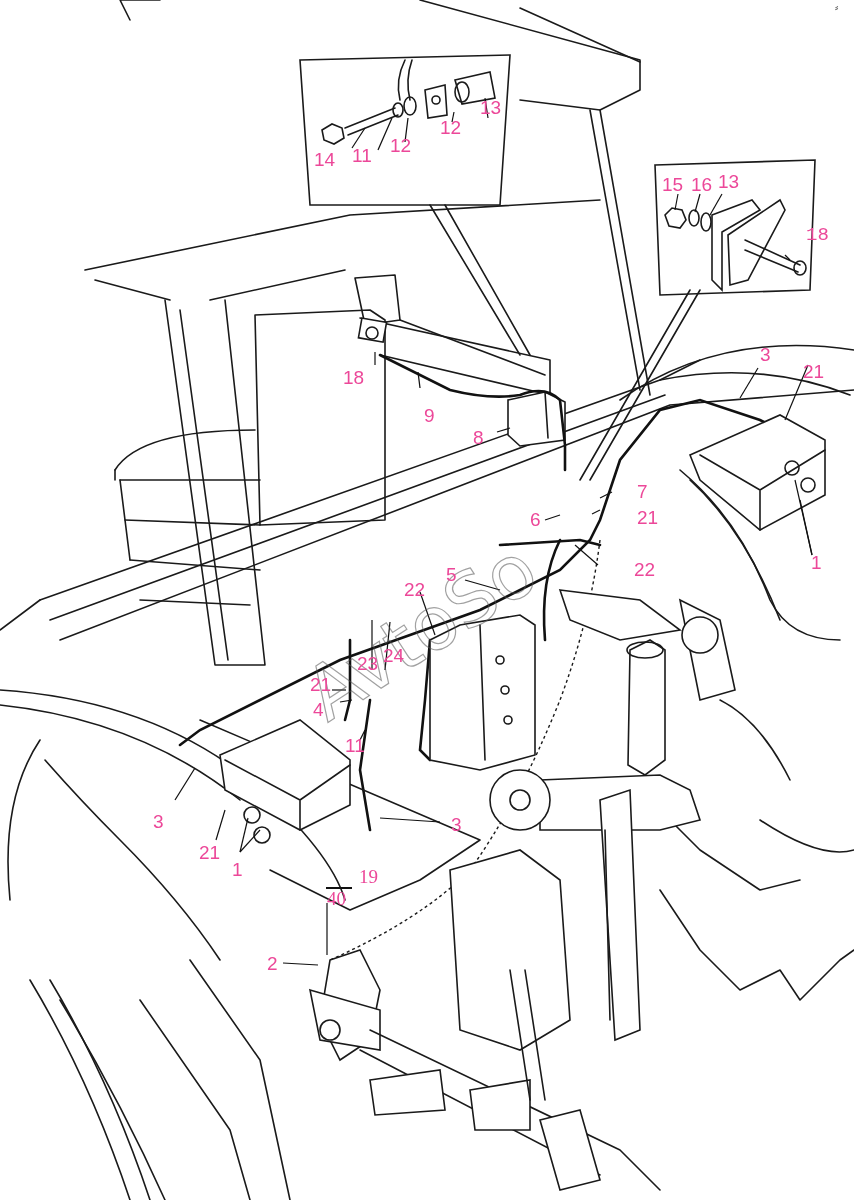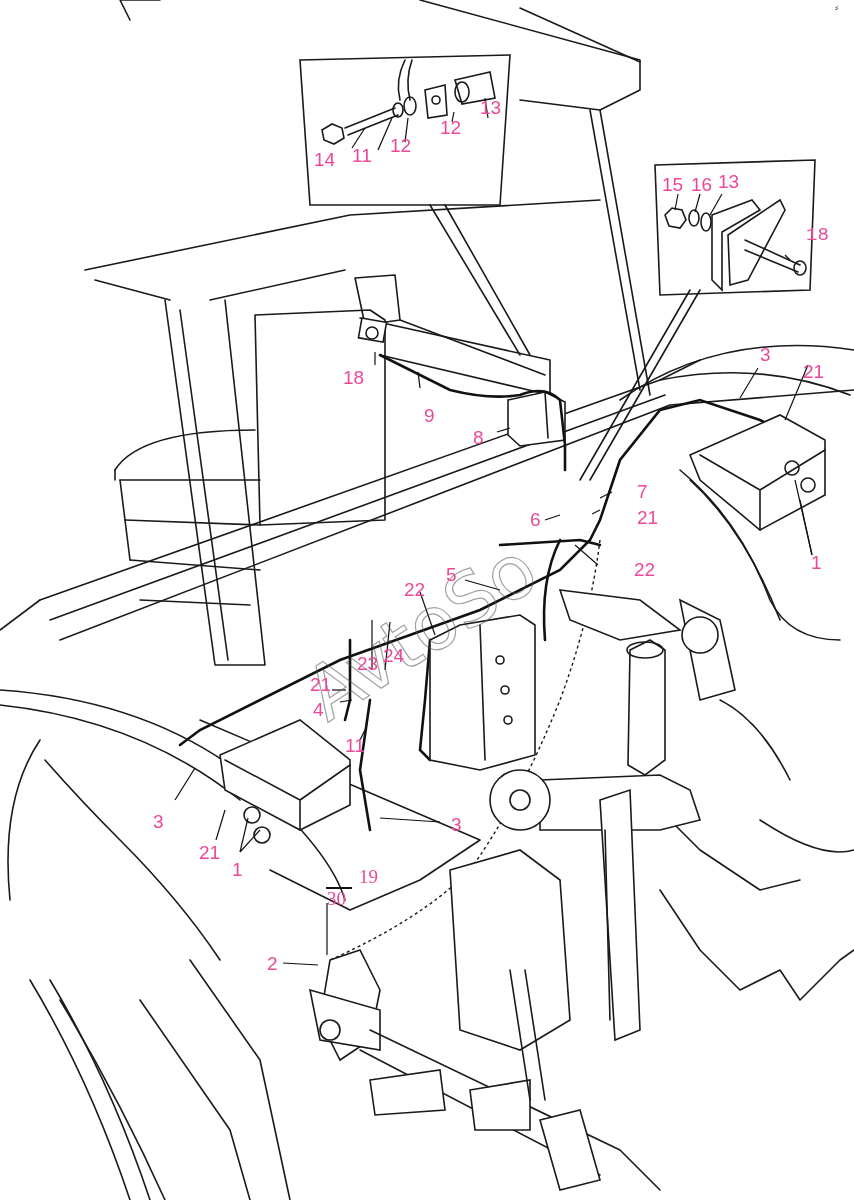--- a/index.html
+++ b/index.html
@@ -252,14 +252,14 @@
 <div class="callout" style="left:313px; top:700px;">4</div>
 <div class="callout" style="left:345px; top:736px;">11</div>
 
 <div class="callout" style="left:153px; top:812px;">3</div>
 <div class="callout" style="left:199px; top:843px;">21</div>
 <div class="callout" style="left:232px; top:860px;">1</div>
 <div class="callout" style="left:451px; top:815px;">3</div>
 
 <div class="callout serif" style="left:327px; top:867px;margin-left:32px;">19</div>
 <div class="frac-line" style="left:326px; top:887px; width:26px;"></div>
-<div class="callout serif" style="left:327px; top:889px;">30</div>
+<div class="callout serif" style="left:327px; top:889px;">40</div>
 <div class="callout" style="left:267px; top:954px;">2</div>
 
 </body></html>

